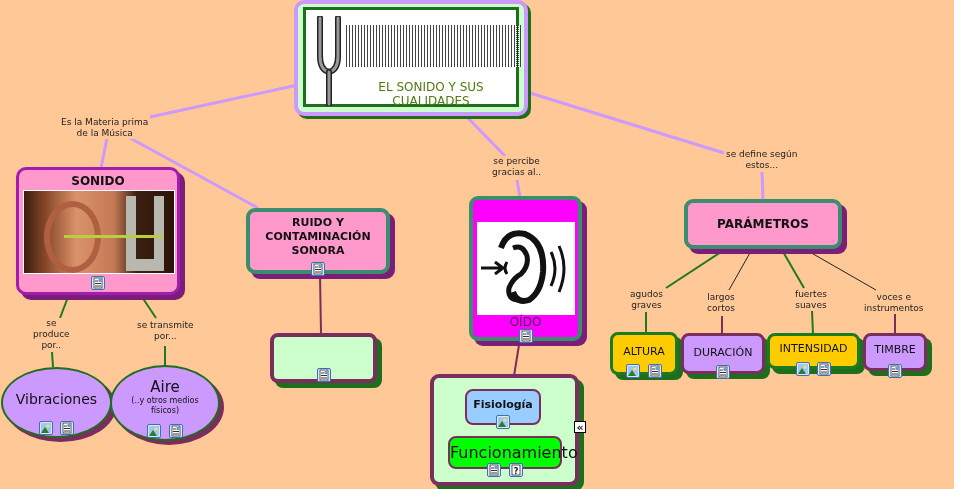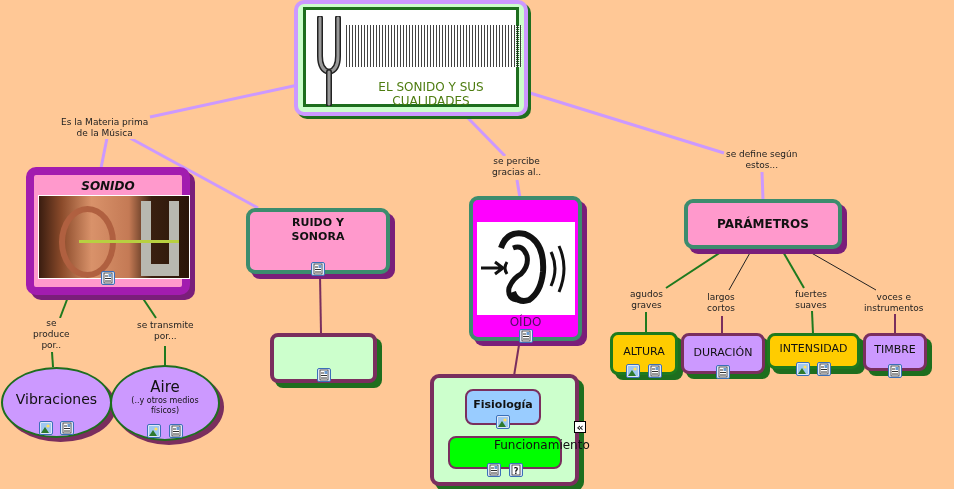--- a/index.html
+++ b/index.html
@@ -99,21 +99,21 @@
 </div>
 <div class="lbl" style="left:794px;top:289px;">
   <div>fuertes</div>
     <div>suaves</div>
 </div>
 <div class="lbl" style="left:863px;top:292px;">
   <div>voces e</div>
     <div>instrumentos</div>
 </div>
 
-<div class="node shadow" style="left:26px;top:167px;width:164px;height:128px;border-radius:10px;background:#FF99CC;border:8px solid #a21caf;font-style:italic;">
+<div class="node shadow" style="left:16px;top:167px;width:164px;height:128px;border-radius:10px;background:#FF99CC;border:3px solid #a21caf;">
   <div style="font-weight:bold;font-size:12px;margin-top:4px;line-height:14px;">SONIDO</div>
   <div style="position:absolute;left:4px;top:20px;width:150px;height:82px;border:1px solid #fff;background:linear-gradient(90deg,#3a1d10 0%,#8a4a2a 15%,#d9926a 35%,#c47a55 60%,#3a2010 75%,#2a1508 100%);overflow:hidden;">
     <div style="position:absolute;left:102px;top:5px;width:10px;height:75px;background:#b8b8b0;"></div>
     <div style="position:absolute;left:130px;top:5px;width:10px;height:75px;background:#b8b8b0;"></div>
     <div style="position:absolute;left:102px;top:68px;width:38px;height:12px;background:#b8b8b0;border-radius:0 0 10px 10px;"></div>
     <div style="position:absolute;left:20px;top:10px;width:45px;height:60px;border-radius:50%;border:6px solid #b06040;"></div>
     <div style="position:absolute;left:40px;top:44px;width:100px;height:3px;background:#b8d040;"></div>
   </div>
   <div class="icons">
     <span class="icon"><svg viewBox="0 0 12 12">
@@ -122,20 +122,21 @@
           <line x1="3" y1="6.5" x2="9" y2="6.5" stroke="#333"></line>
           <line x1="3" y1="9" x2="9" y2="9" stroke="#333"></line>
           <rect x="6.5" y="2" width="3" height="3" fill="#6a9ad0"></rect>
         </svg></span>
   </div>
 </div>
 
 <div class="node shadow" style="left:246px;top:208px;width:144px;height:66px;border-radius:9px;background:#FF99CC;border:4px solid #3C8C6E;">
   <div class="title-b" style="font-size:11px;line-height:14px;margin-top:4px;">
     <div>RUIDO Y</div>
+      <div>CONTAMINACIÓN</div>
       <div>SONORA</div>
   </div>
   <div class="icons" style="bottom:-6px;">
     <span class="icon"><svg viewBox="0 0 12 12">
           <rect x="2" y="1" width="8" height="10" fill="#fff" stroke="#333" stroke-width="0.8"></rect>
           <line x1="3" y1="4" x2="6" y2="4" stroke="#333"></line>
           <line x1="3" y1="6.5" x2="9" y2="6.5" stroke="#333"></line>
           <line x1="3" y1="9" x2="9" y2="9" stroke="#333"></line>
           <rect x="6.5" y="2" width="3" height="3" fill="#6a9ad0"></rect>
         </svg></span>
@@ -182,21 +183,21 @@
     <div style="font-size:11px;margin-top:7px;font-weight:bold;">Fisiología</div>
     <div class="icons" style="bottom:-6px;">
       <span class="icon"><svg viewBox="0 0 12 12">
             <rect x="1" y="1" width="10" height="10" fill="#9fc8f0"></rect>
             <circle cx="8" cy="4" r="1.6" fill="#ffe060"></circle>
             <path d="M1 11 L5 5 L9 11 Z" fill="#2e7a2e"></path>
           </svg></span>
     </div>
   </div>
   <div class="node" style="left:14px;top:58px;width:114px;height:33px;border-radius:8px;background:#00FF00;border:2px solid #7A2E5E;">
-    <div style="font-size:12px;padding-left:44px;">Funcionamiento</div>
+    <div style="font-size:16px;margin-top:5px;">Funcionamiento</div>
     <div class="icons" style="bottom:-10px;">
       <span class="icon"><svg viewBox="0 0 12 12">
             <rect x="2" y="1" width="8" height="10" fill="#fff" stroke="#333" stroke-width="0.8"></rect>
             <line x1="3" y1="4" x2="6" y2="4" stroke="#333"></line>
             <line x1="3" y1="6.5" x2="9" y2="6.5" stroke="#333"></line>
             <line x1="3" y1="9" x2="9" y2="9" stroke="#333"></line>
             <rect x="6.5" y="2" width="3" height="3" fill="#6a9ad0"></rect>
           </svg></span>
       <span class="icon"><svg viewBox="0 0 12 12">
             <rect x="2" y="1" width="8" height="10" fill="#fff" stroke="#333" stroke-width="0.8"></rect>

